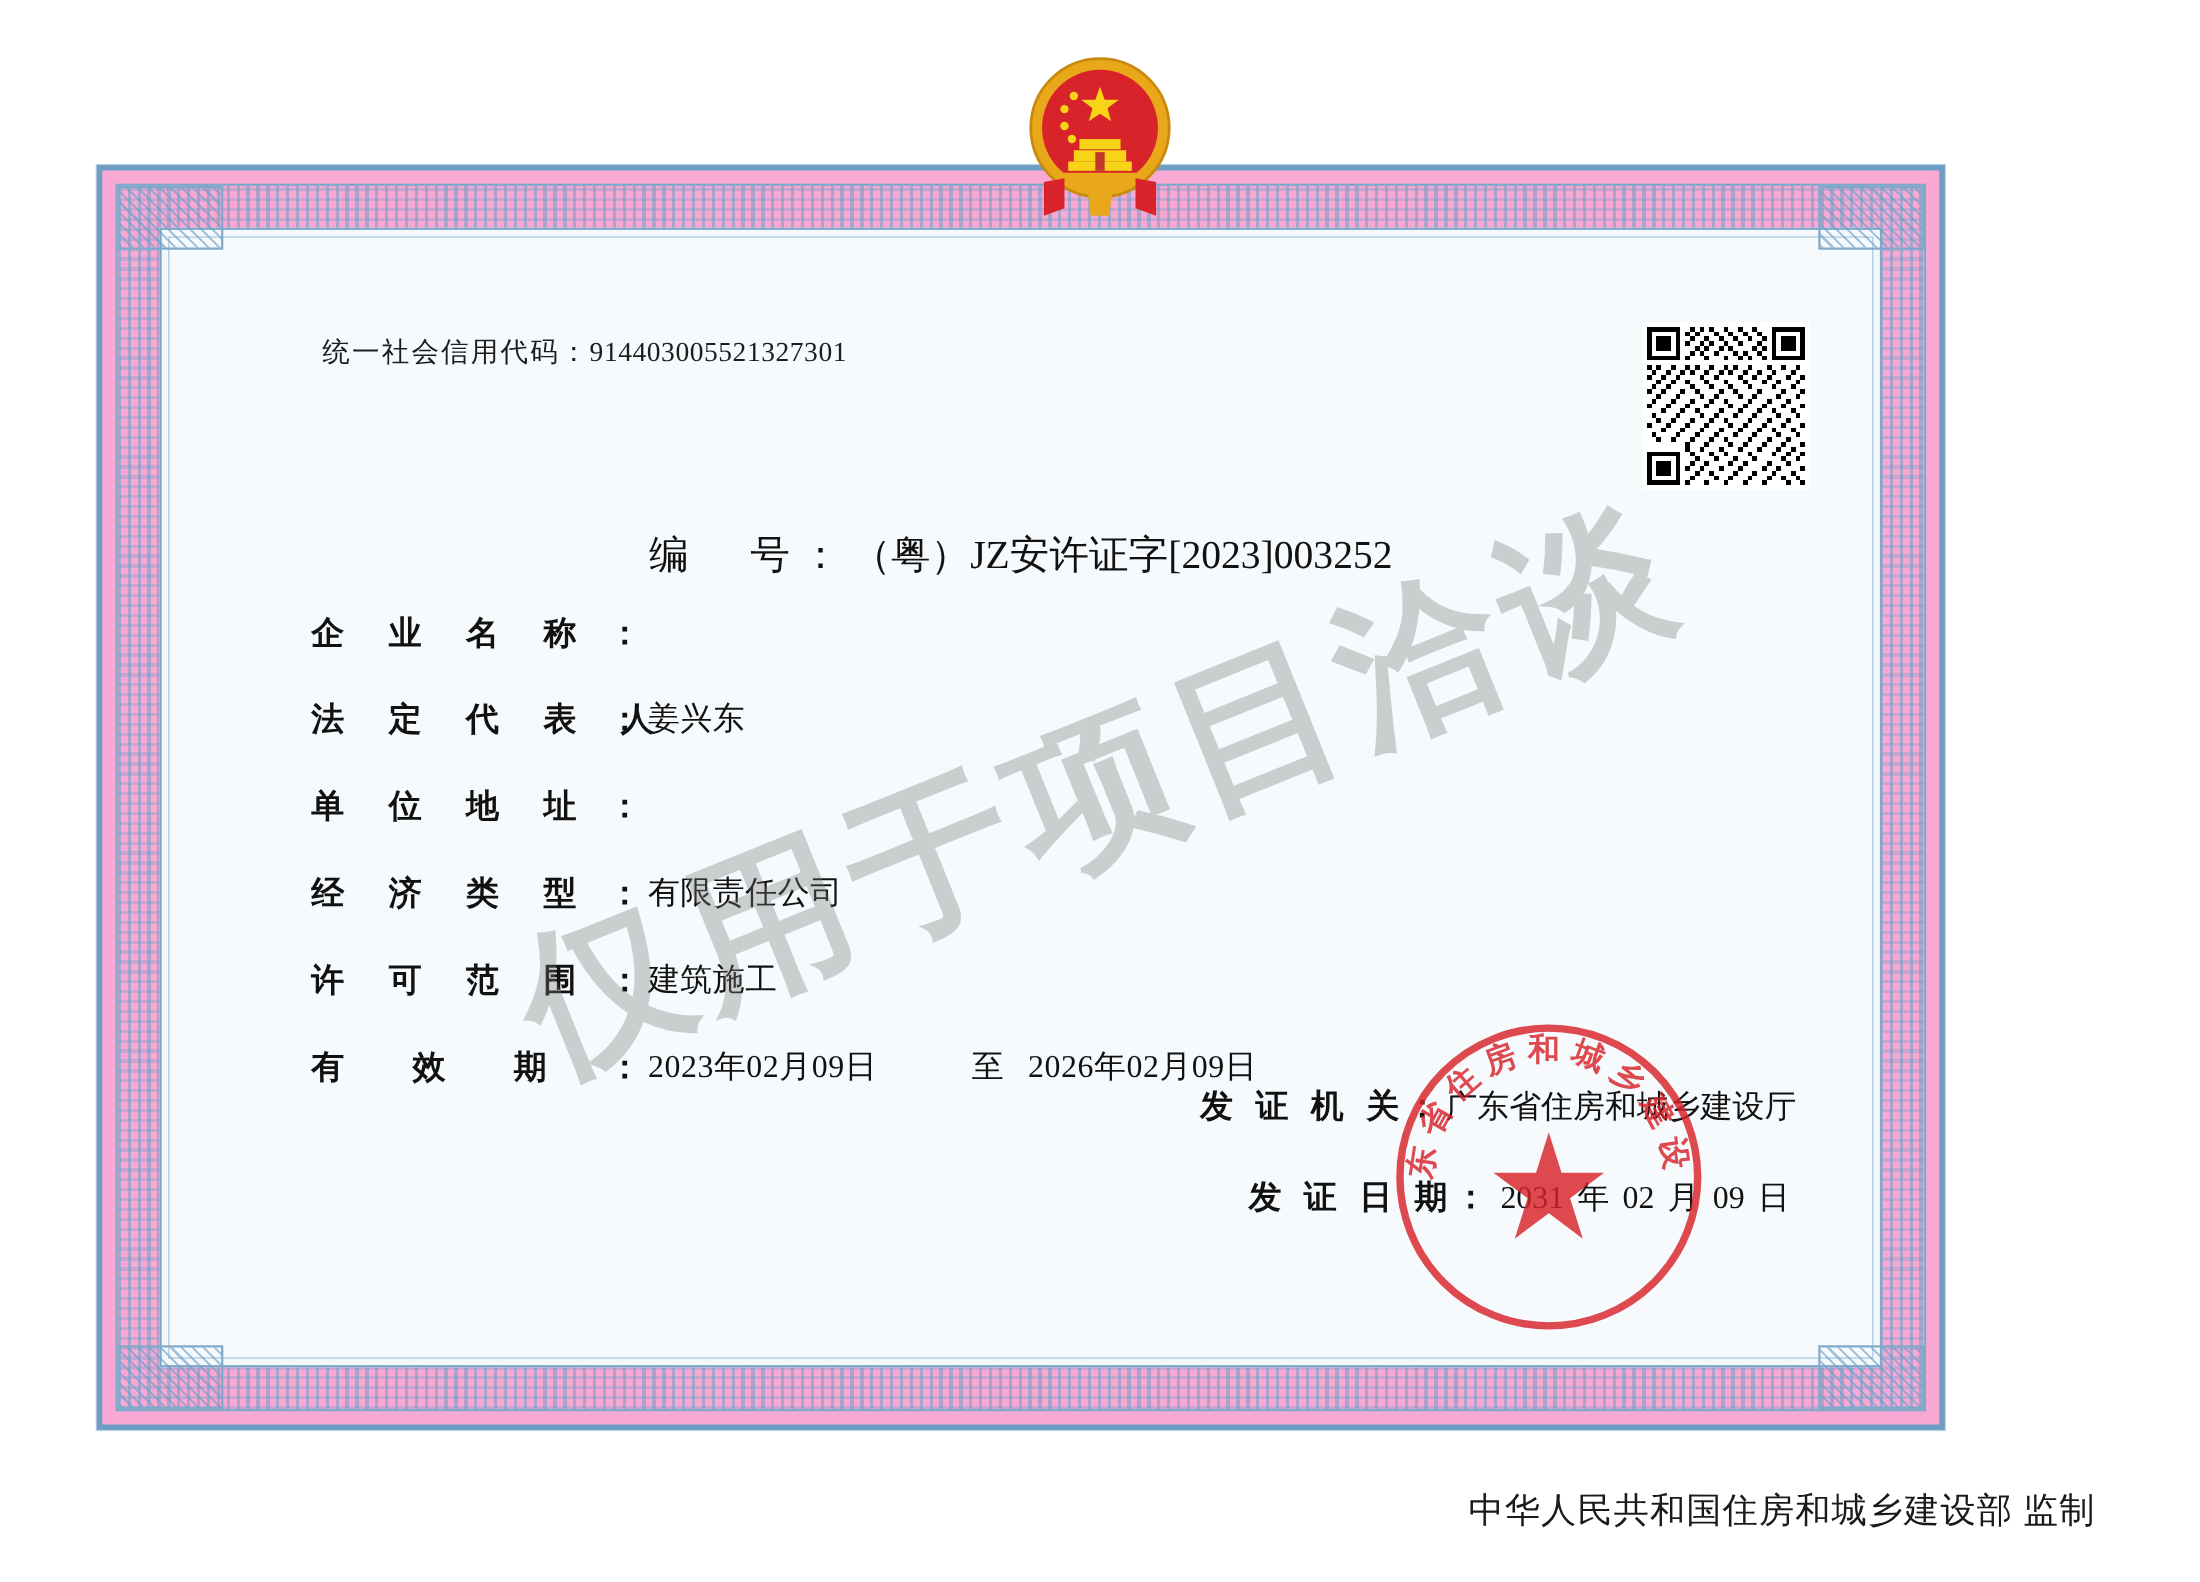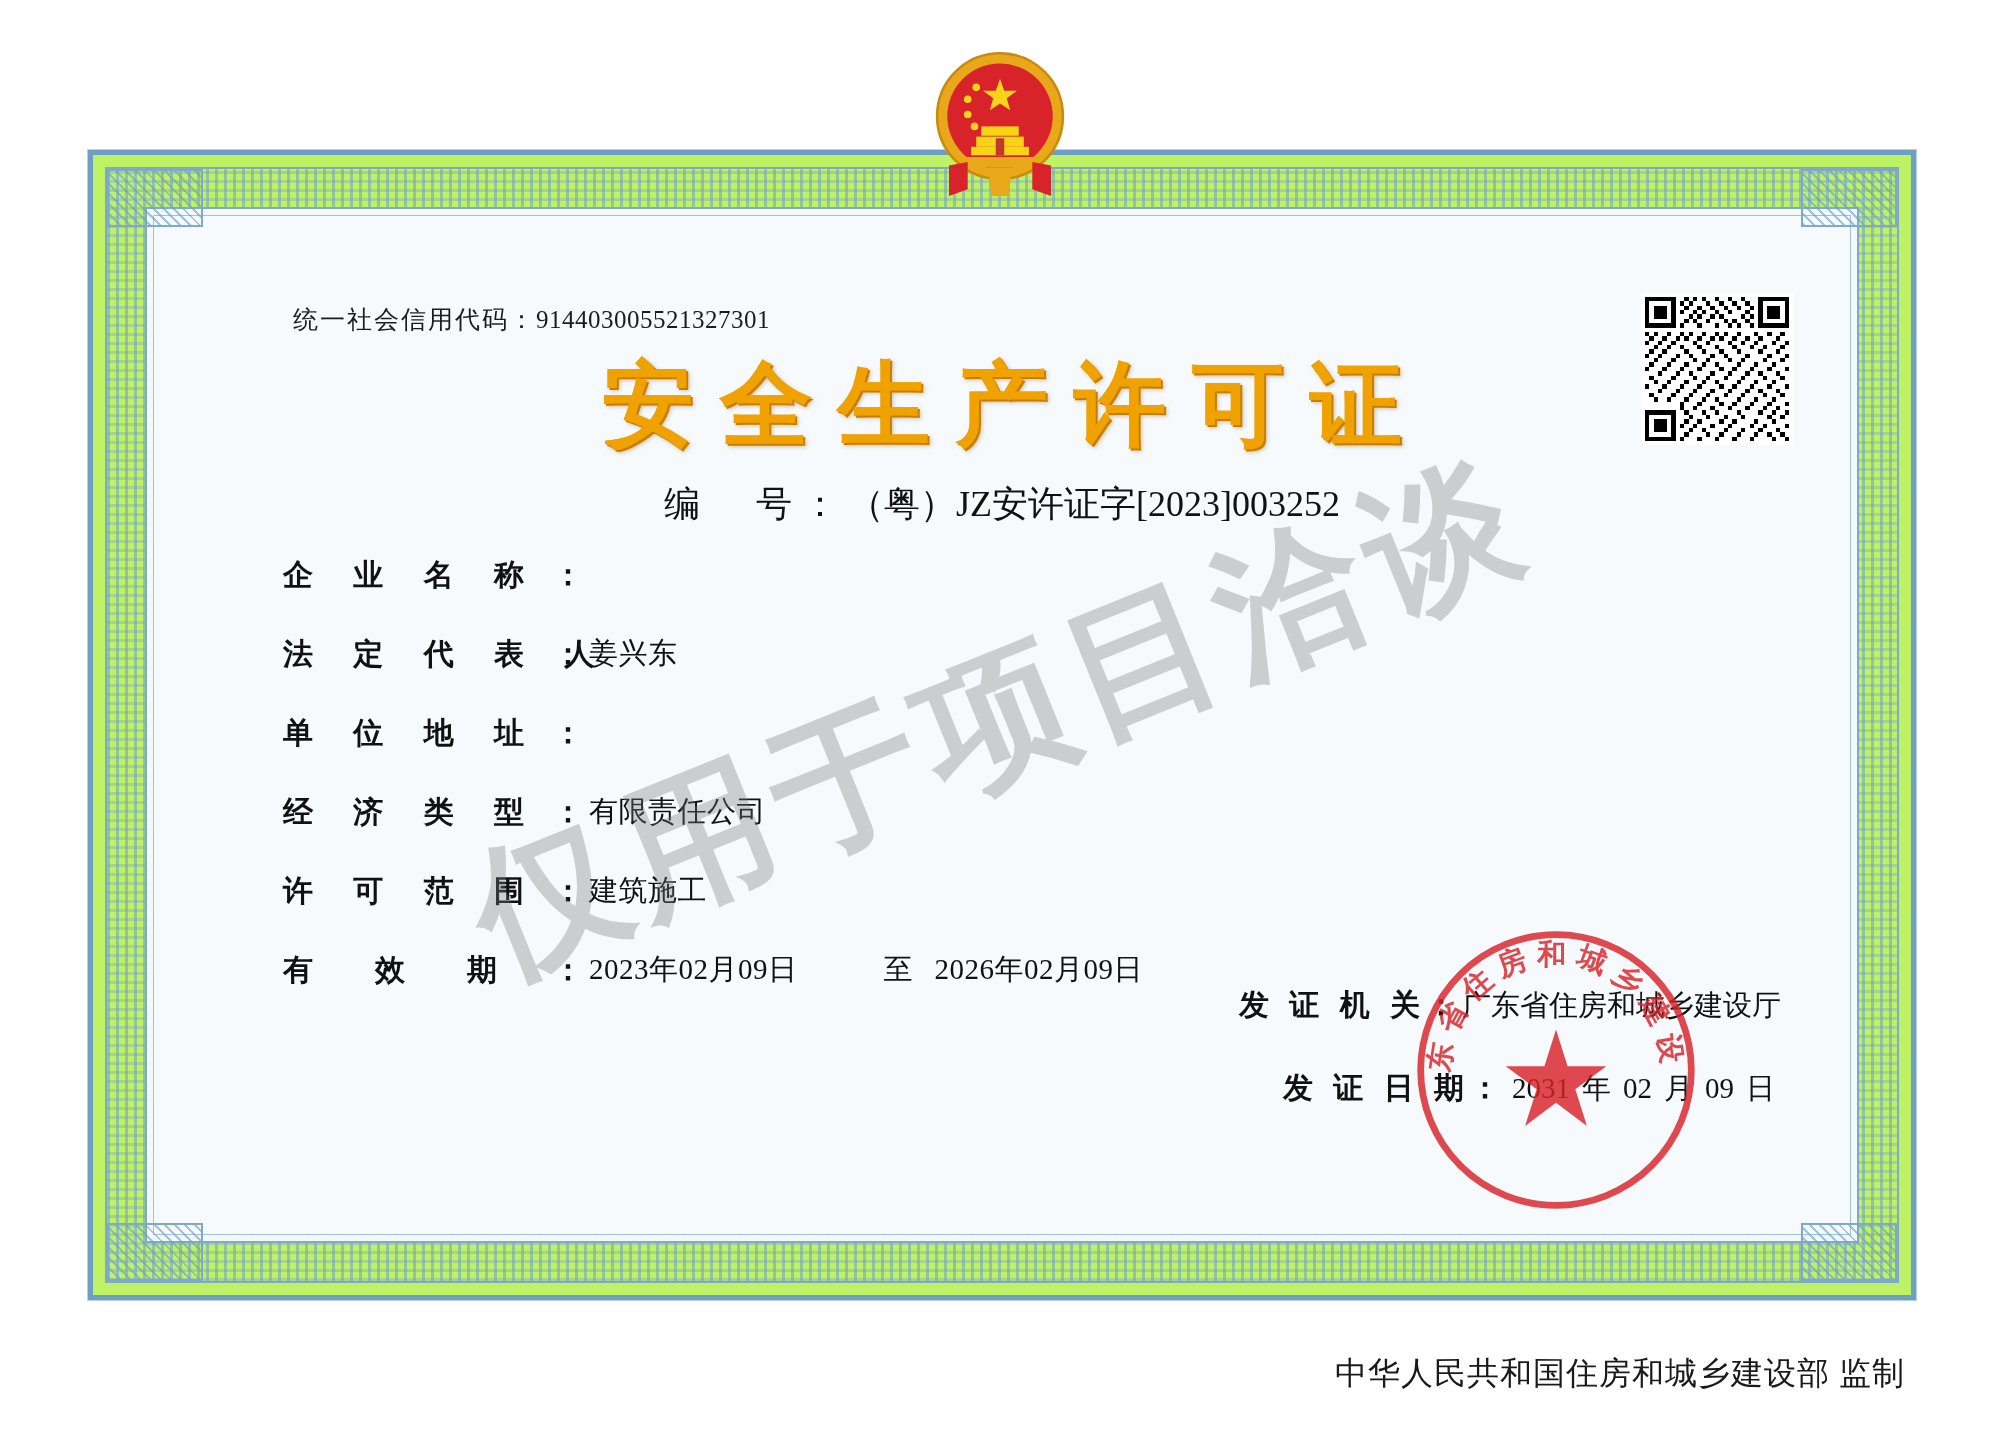--- a/index.html
+++ b/index.html
@@ -14,23 +14,23 @@
     font-family: "Liberation Serif", "DejaVu Serif", serif;
     position: relative;
     overflow: hidden;
   }
 
   
   .cert {
     position: absolute;
     left: 88px;
     top: 150px;
-    width: 1828px;
+    width: 1680px;
     height: 1150px;
-    background: #bef264;
+    background: #f9a8d4;
     box-sizing: border-box;
     border: 5px solid #6d9ec4;
     box-shadow: 0 0 0 1px #b9d3e6;
   }
   .cert-inner-band {
     position: absolute;
     left: 12px; top: 12px; right: 12px; bottom: 12px;
     border: 2px solid #7fa9ca;
     background:
       repeating-linear-gradient(90deg,
@@ -534,21 +534,20 @@
             <rect x="12" y="32" width="1" height="1"></rect>
             <rect x="16" y="32" width="1" height="1"></rect>
           <rect x="20" y="32" width="1" height="1"></rect>
             <rect x="24" y="32" width="1" height="1"></rect>
             <rect x="29" y="32" width="1" height="1"></rect>
           <rect x="32" y="32" width="1" height="1"></rect>
         </g>
       </svg>
     </div>
 
-    <div class="main-title">安全生产许可证</div>
 
     <div class="serial">
       <span class="slabel">编　号：</span><span>（粤）JZ安许证字[2023]003252</span>
     </div>
 
     <div class="fields">
 
       <div class="field-row">
         <span class="field-label">企 业 名 称</span>
         <span class="field-colon">：</span>

